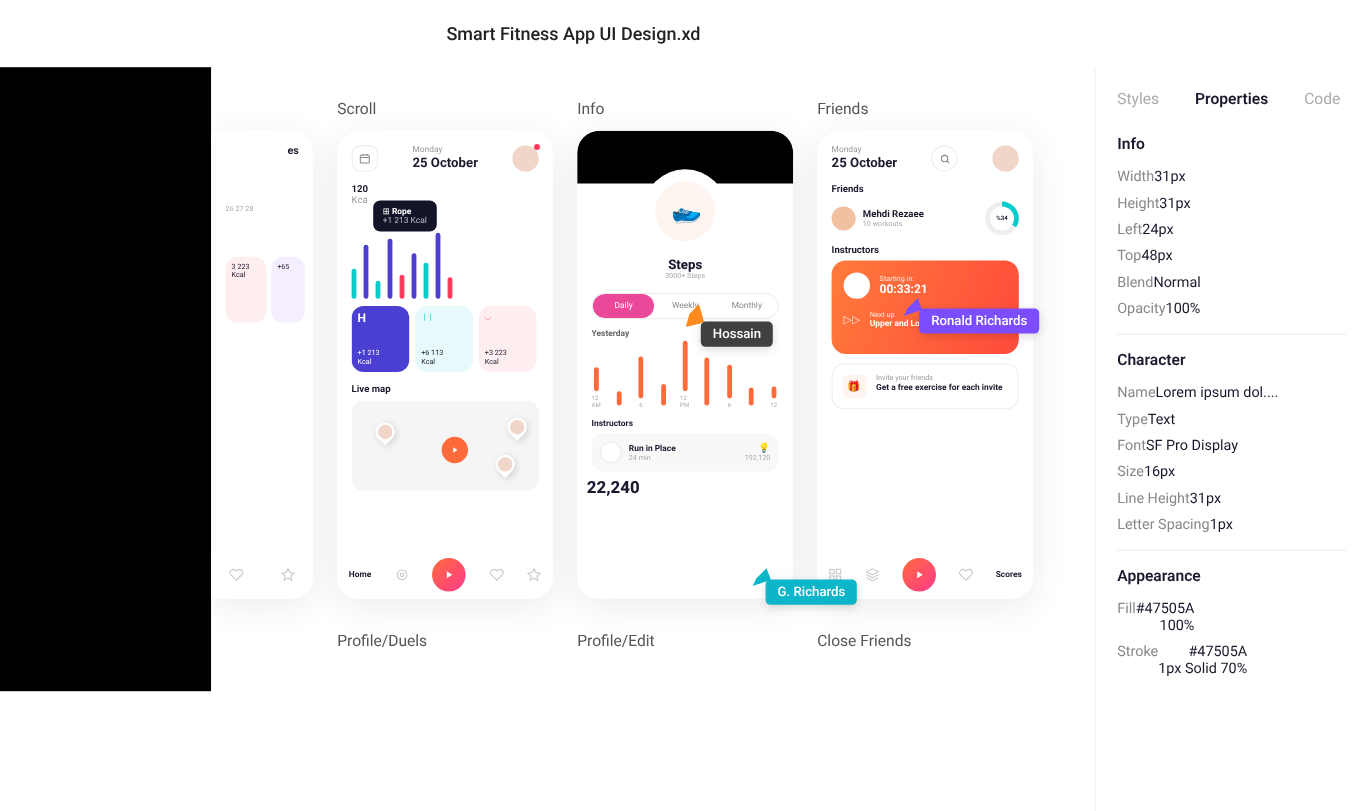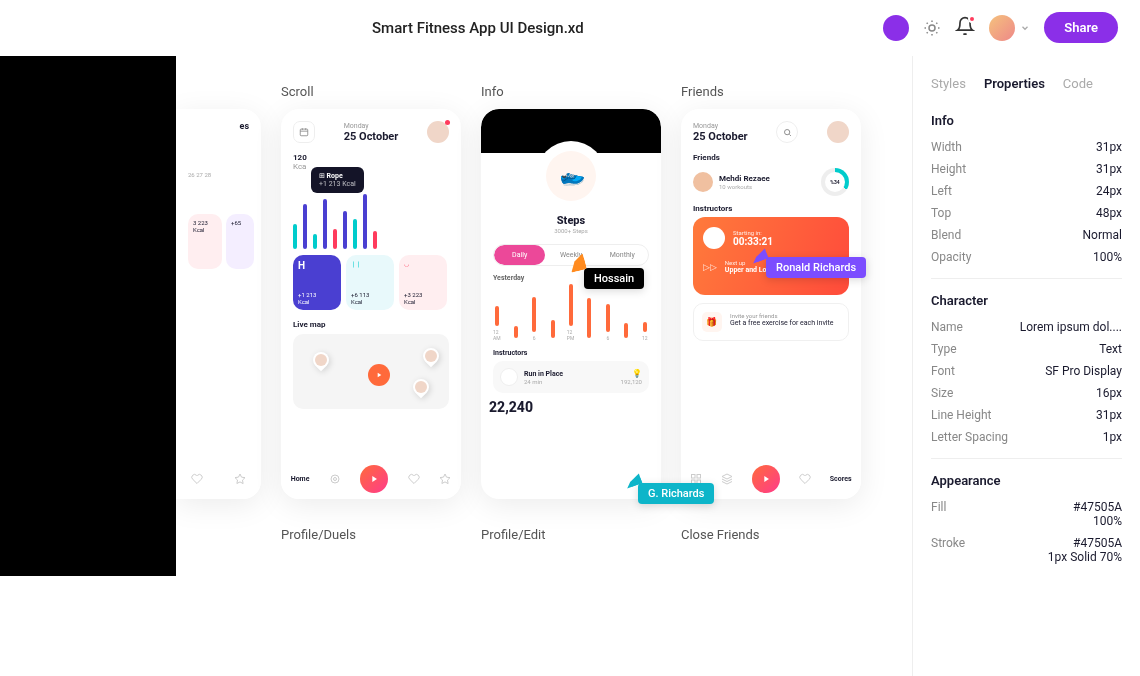--- a/index.html
+++ b/index.html
@@ -20,21 +20,21 @@
 .black-panel{width:176px;background:#000;height:520px}
 .canvas-wrap{flex:1;position:relative;overflow:hidden;background:#fff}
 .canvas{position:absolute;left:0;top:0;padding:14px 0 0 0}
 .artboards{display:flex;gap:20px;padding-left:0}
 .ab-col{display:flex;flex-direction:column}
 .ab-label{font-size:13px;color:#555;margin-bottom:10px;margin-top:14px}
 .artboard{width:180px;height:390px;background:#fff;border-radius:18px;box-shadow:0 6px 30px rgba(0,0,0,0.08);overflow:hidden;position:relative;font-size:9px}
 .artboard.cut{width:85px;border-radius:0 18px 18px 0}
 
 .ab-pad{padding:12px}
-.ab-head{display:flex;align-items:center;justify-content:space-between;margin-bottom:10px}
+.ab-head{display:flex;align-items:flex-start;justify-content:space-between;margin-bottom:10px}
 .ab-date-sm{font-size:7px;color:#999}
 .ab-date{font-size:11px;font-weight:700;color:#1a1a2e}
 .ab-avatar{width:22px;height:22px;border-radius:50%;background:#f0d6c8}
 .ab-avatar-wrap{position:relative}
 .ab-avatar-wrap .dot{position:absolute;top:-1px;right:-1px;width:5px;height:5px;background:#ff3b5c;border-radius:50%}
 .cal-ico{width:22px;height:22px;border:1px solid #eee;border-radius:7px;display:flex;align-items:center;justify-content:center}
 .search-ico{width:22px;height:22px;border:1px solid #eee;border-radius:50%;display:flex;align-items:center;justify-content:center}
 .tooltip-rope{background:#141428;color:#fff;font-size:7px;padding:5px 8px;border-radius:6px;display:inline-block;position:absolute;top:58px;left:30px}
 .tooltip-rope::after{content:"";position:absolute;bottom:-4px;left:14px;border:4px solid transparent;border-top-color:#141428}
 .mini-bars{height:60px;display:flex;align-items:flex-end;gap:6px;margin:18px 0 6px}
@@ -83,68 +83,48 @@
 .ring{margin-left:auto;width:28px;height:28px;border-radius:50%;background:conic-gradient(#0cc 0 34%, #eee 0);display:flex;align-items:center;justify-content:center}
 .ring .inner{width:20px;height:20px;border-radius:50%;background:#fff;font-size:5px;display:flex;align-items:center;justify-content:center;font-weight:700}
 .inst-h{font-size:8px;font-weight:700;margin:4px 0}
 .inst-card{background:linear-gradient(110deg,#ff7a3b,#ff4b3b);border-radius:12px;padding:10px;color:#fff;height:78px;position:relative}
 .inst-av{width:22px;height:22px;border-radius:50%;background:#fff;display:inline-block;vertical-align:middle}
 .inst-card .s1{font-size:6px;opacity:.85}
 .inst-card .s2{font-size:10px;font-weight:700}
 .inv-card{margin-top:8px;background:#fff;border:1px solid #f0f0f0;border-radius:10px;padding:8px;display:flex;gap:8px}
 .inv-ico{width:20px;height:20px;background:#fff5f0;border-radius:5px}
 .inv-t1{font-size:6px;color:#999}
-.inv-t2{font-size:7px;font-weight:400}
+.inv-t2{font-size:7px;font-weight:700}
 .scores{font-size:7px;font-weight:700}
 
 .cursor-lab{position:absolute;padding:4px 10px;border-radius:4px;font-size:11px;color:#fff;font-weight:500;box-shadow:0 2px 8px rgba(0,0,0,.15)}
-.cursor-lab.orange{background:#000000}
+.cursor-lab.orange{background:#404040}
 .cursor-lab.orange::before{content:"";position:absolute;top:-13px;left:-15px;border:6px solid transparent;border-bottom:10px solid #ff8b1f;border-right:10px solid #ff8b1f;transform:rotate(-15deg);border-radius:2px}
 .cursor-lab.purple{background:#7c4dff}
 .cursor-lab.purple::before{content:"";position:absolute;top:-6px;left:-15px;border:5px solid transparent;border-right:11px solid #7c4dff;border-bottom:5px solid #7c4dff;transform:rotate(-20deg)}
 .cursor-lab.teal{background:#0db5c9}
 .cursor-lab.teal::before{content:"";position:absolute;top:-7px;left:-13px;border:5px solid transparent;border-right:11px solid #0db5c9;border-bottom:5px solid #0db5c9;transform:rotate(-20deg)}
 
 .sidebar{width:228px;border-left:1px solid #eee;padding:20px 18px;overflow:hidden}
-.tabs{display:flex;gap:18px;font-size:13px;margin-bottom:22px}
+.tabs{display:flex;gap:30px;font-size:13px;margin-bottom:22px}
 .tabs .t{color:#aaa;cursor:pointer}
 .tabs .t.active{color:#1a1a2e;font-weight:600}
 .sec-title{font-size:13px;font-weight:600;margin-bottom:12px;color:#1a1a2e}
-.prop-row{display:flex;justify-content:space-between;font-size:12px;margin-bottom:8px}
+.prop-row{display:flex;font-size:12px;margin-bottom:8px}
 .prop-row .k{color:#888}
 .prop-row .v{color:#1a1a2e}
 .sec-div{height:1px;background:#eee;margin:14px 0}
 .second-row{display:flex;gap:20px;margin-top:14px;padding-left:0}
 </style>
 </head>
 <body>
 
 <div class="app">
   <div class="topbar">
     <div class="title">Smart Fitness App UI Design.xd</div>
-    <div class="right">
-      <div class="dot-toggle"></div>
-      <svg class="sun" viewBox="0 0 24 24" fill="none" stroke="#888" stroke-width="2">
-          <circle cx="12" cy="12" r="4"></circle>
-          <path d="M12 2v2M12 20v2M4.9 4.9l1.4 1.4M17.7 17.7l1.4 1.4M2 12h2M20 12h2M4.9 19.1l1.4-1.4M17.7 6.3l1.4-1.4"></path>
-        </svg>
-      <div class="bell">
-        <svg viewBox="0 0 24 24" fill="none" stroke="#333" stroke-width="2">
-            <path d="M18 8a6 6 0 10-12 0c0 7-3 9-3 9h18s-3-2-3-9M13.7 21a2 2 0 01-3.4 0"></path>
-          </svg>
-        <span class="red"></span>
-      </div>
-      <div style="display:flex;align-items:center;gap:5px">
-        <div class="avatar"></div>
-        <svg class="chev" viewBox="0 0 24 24" fill="none" stroke="currentColor" stroke-width="3">
-            <path d="M6 9l6 6 6-6"></path>
-          </svg>
-      </div>
-      <button class="share">Share</button>
-    </div>
   </div>
 
   <div class="main">
     <div class="black-panel"></div>
 
     <div class="canvas-wrap">
       <div class="canvas">
         <div class="artboards">
 
           <div class="ab-col" style="margin-left:0">

